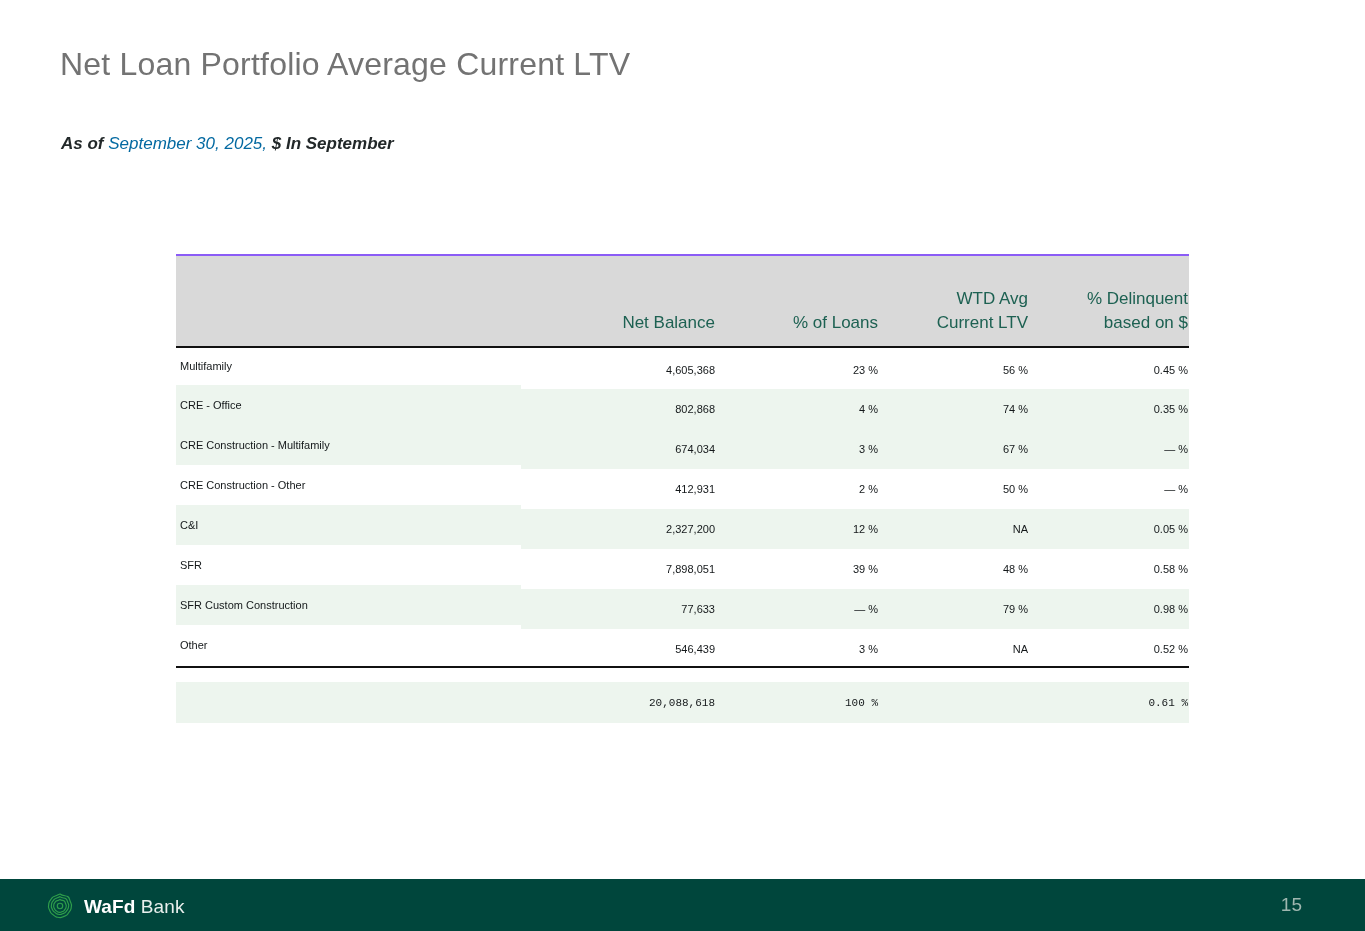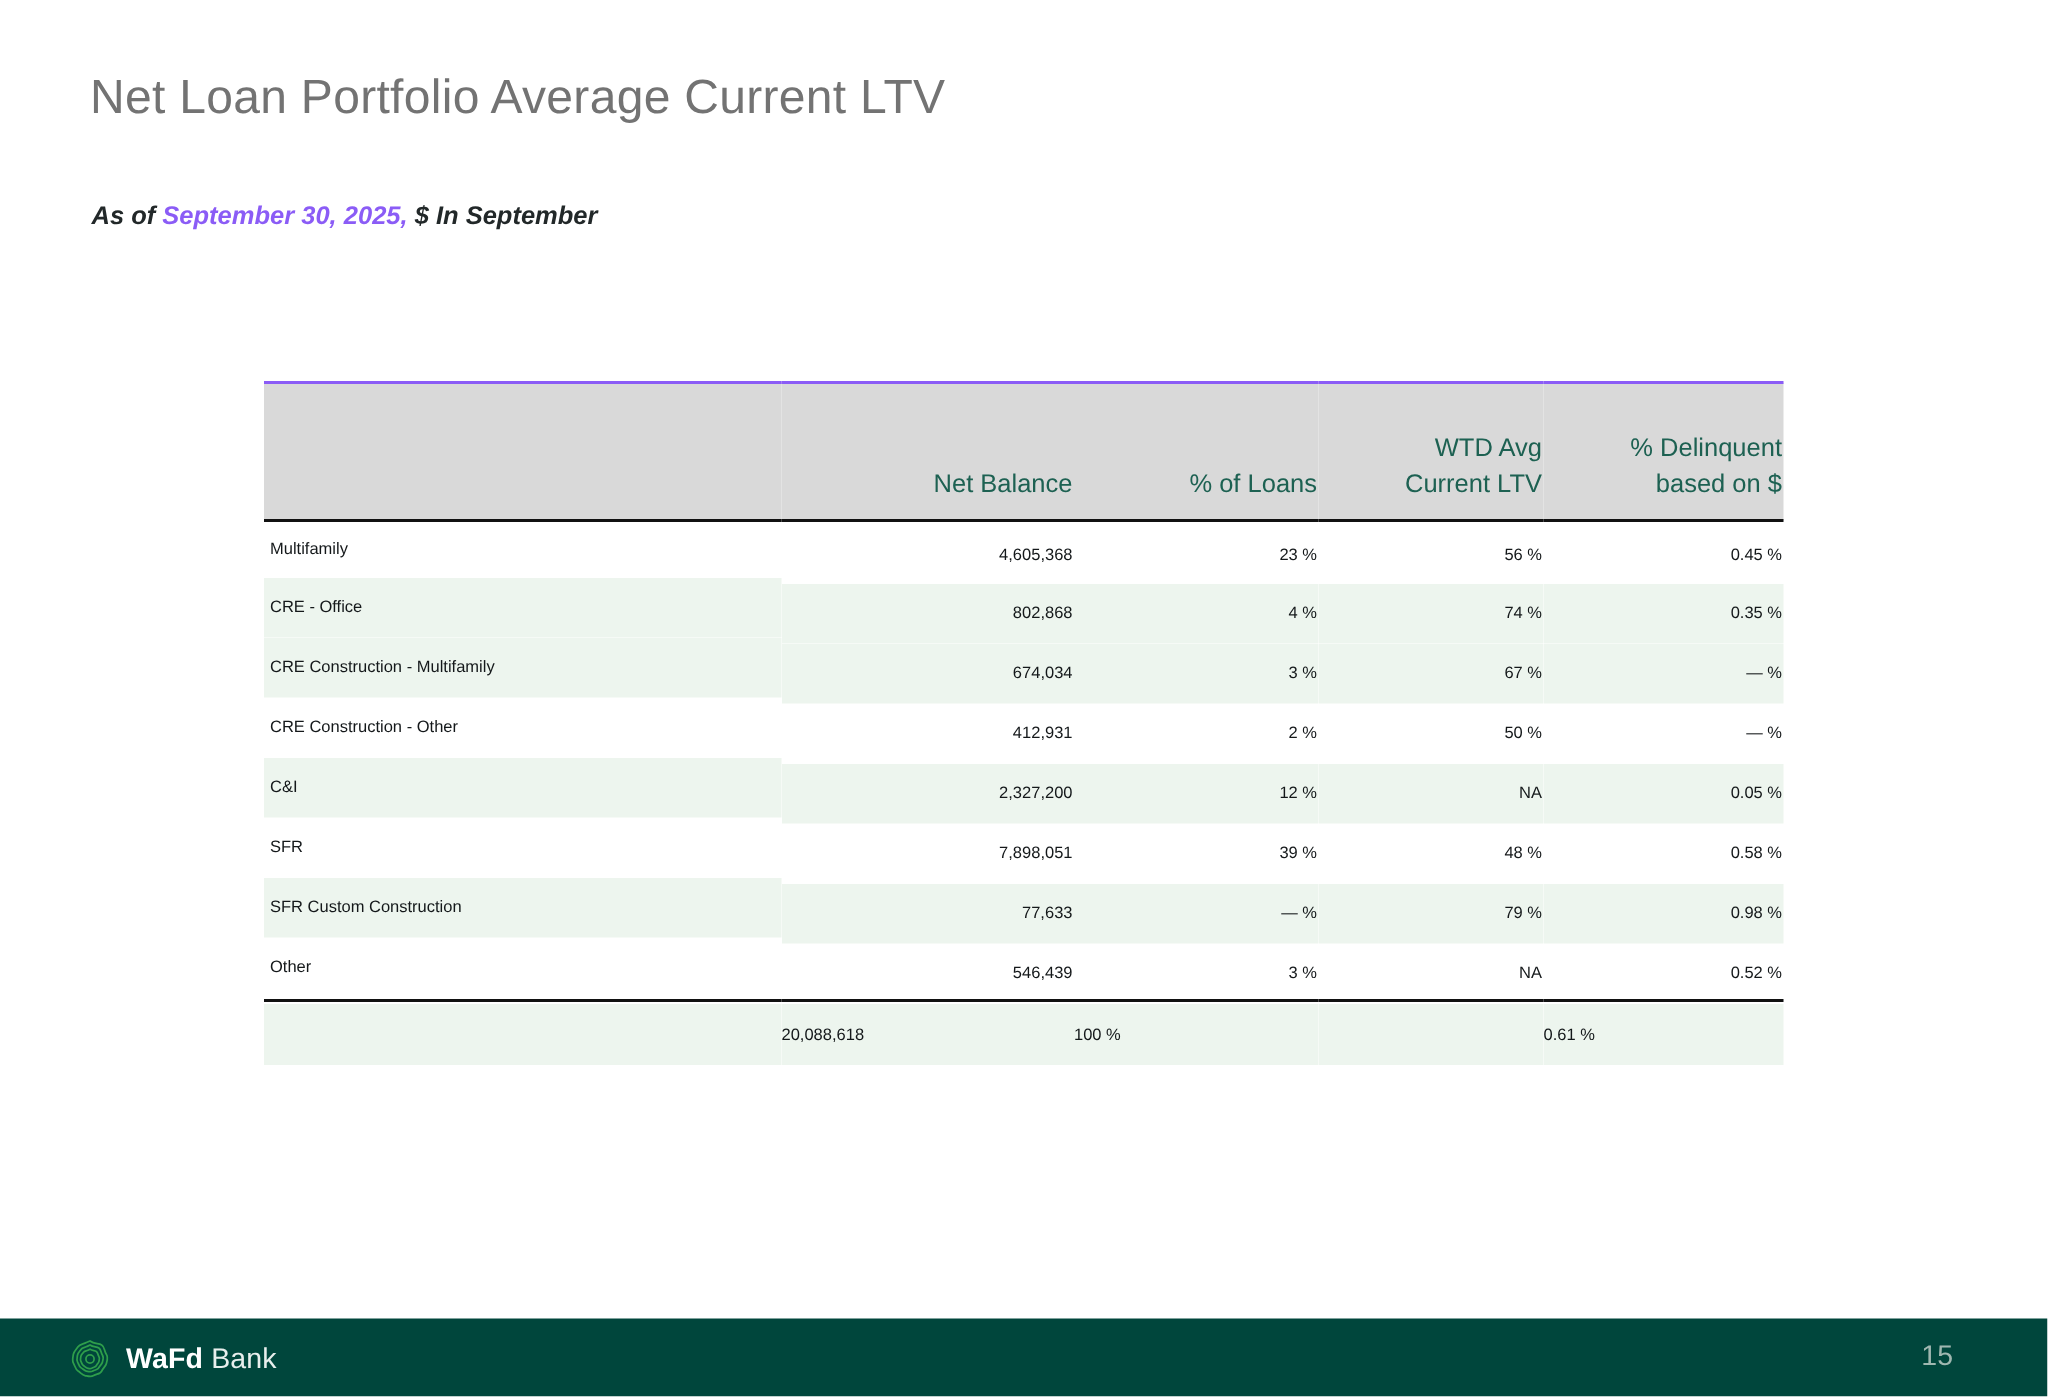--- a/index.html
+++ b/index.html
@@ -33,21 +33,21 @@
 
   .slide-subtitle {
     position: absolute;
     left: 61px;
     top: 134px;
     font-size: 17px;
     font-style: italic;
     white-space: nowrap;
   }
   .slide-subtitle .sub-strong { color: #222829; font-weight: 700; }
-  .slide-subtitle .sub-muted  { color: #8b5cf6; font-weight: 700; }
+  .slide-subtitle .sub-muted  { color: #0369a1; font-weight: 400; }
   .slide-subtitle .sub-tail   { color: #222829; font-weight: 700; }
 
   
   .table-wrap {
     position: absolute;
     left: 176px;
     top: 254px;
     width: 1013px;
   }
 
@@ -104,24 +104,25 @@
     position: relative;
     top: 2px;
   }
 
   tbody tr.total-row {
     height: 42px;
     background: #edf5ee;
   }
   tbody tr.total-row td {
     border-top: 2px solid #111111;
-    text-align: left;
+    text-align: right;
     padding-right: 1px;
     position: relative;
-    top: 1px;
+    top: 14px;
+    font-family: Liberation Mono, monospace;
   }
   tbody tr.total-row td.cell-label { border-top: 2px solid #111111; }
 
   
   .footer-bar {
     position: absolute;
     left: 0;
     top: 879px;
     width: 1365px;
     height: 52px;

